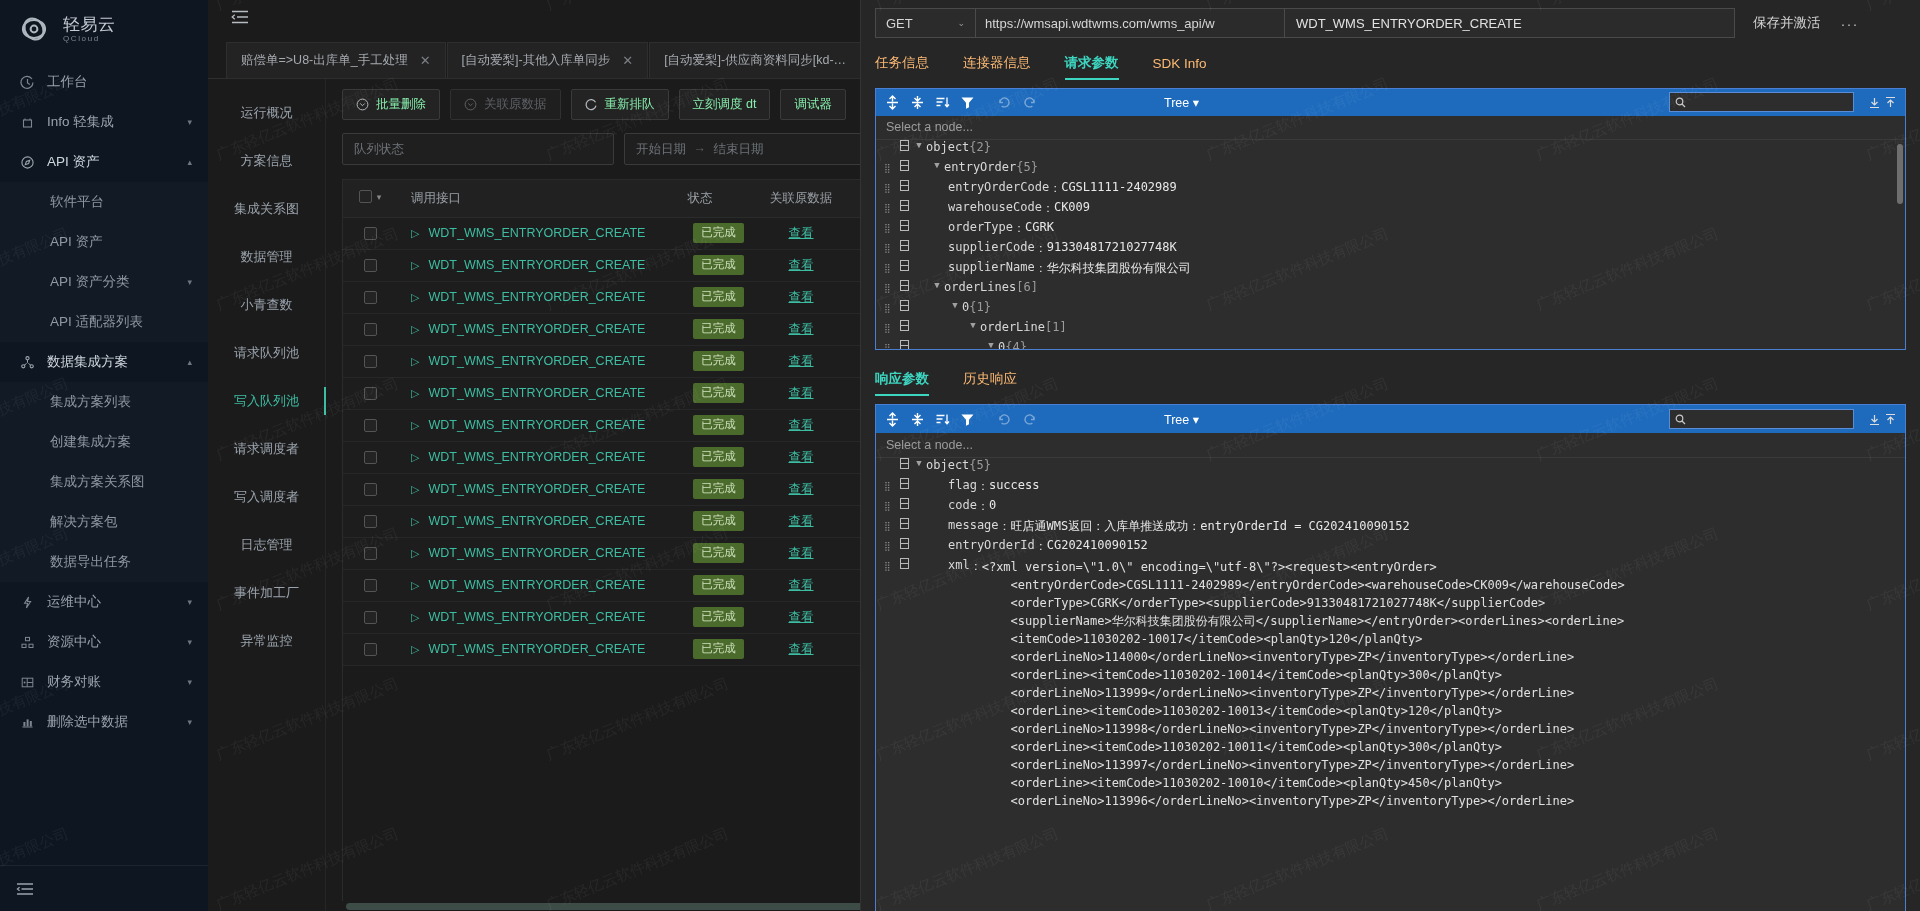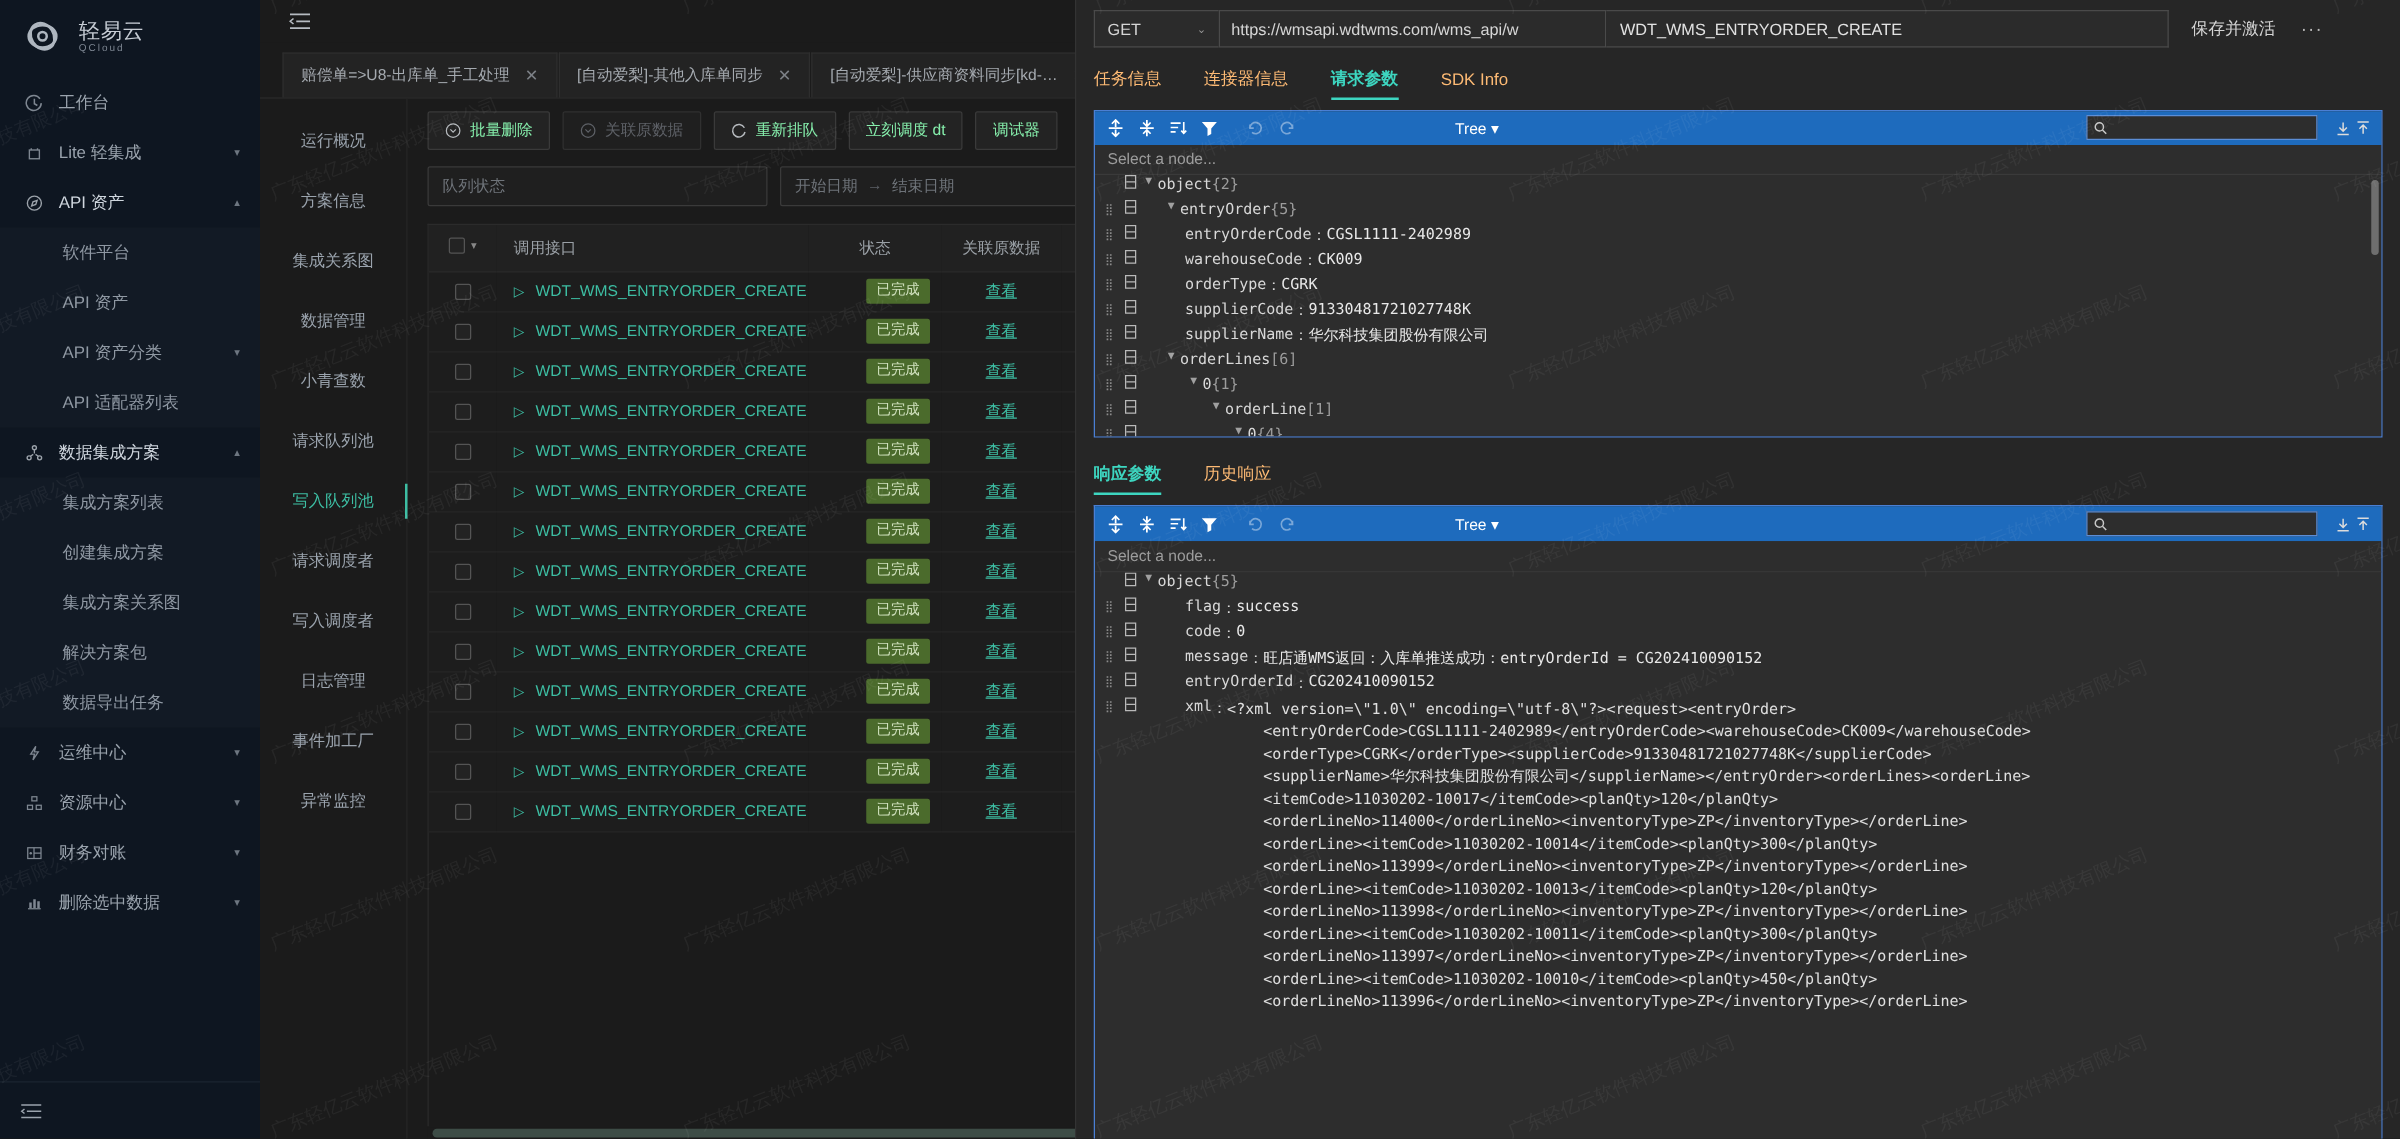--- a/index.html
+++ b/index.html
@@ -234,21 +234,21 @@
         <span class="lbl">工作台</span>
       </div>
 
       <div class="nav-item">
         <span class="ico">
           <svg width="15" height="15" viewBox="0 0 15 15">
               <rect x="3.5" y="5" width="8" height="7" fill="none" stroke="#9aa3ad" stroke-width="1.1"></rect>
               <path d="M5 5V3.5M10 5V3.5" stroke="#9aa3ad" stroke-width="1.1"></path>
             </svg>
         </span>
-        <span class="lbl">Lite 轻集成</span>
+        <span class="lbl">Info 轻集成</span>
         <span class="chev">▾</span>
       </div>
 
       <div class="nav-item active-parent">
         <span class="ico">
           <svg width="15" height="15" viewBox="0 0 15 15">
               <circle cx="7.5" cy="7.5" r="5.6" fill="none" stroke="#c0c7ce" stroke-width="1.1"></circle>
               <path d="M9.7 5.3L6.4 6.4 5.3 9.7 8.6 8.6z" fill="none" stroke="#c0c7ce" stroke-width="1.1"></path>
             </svg>
         </span>

